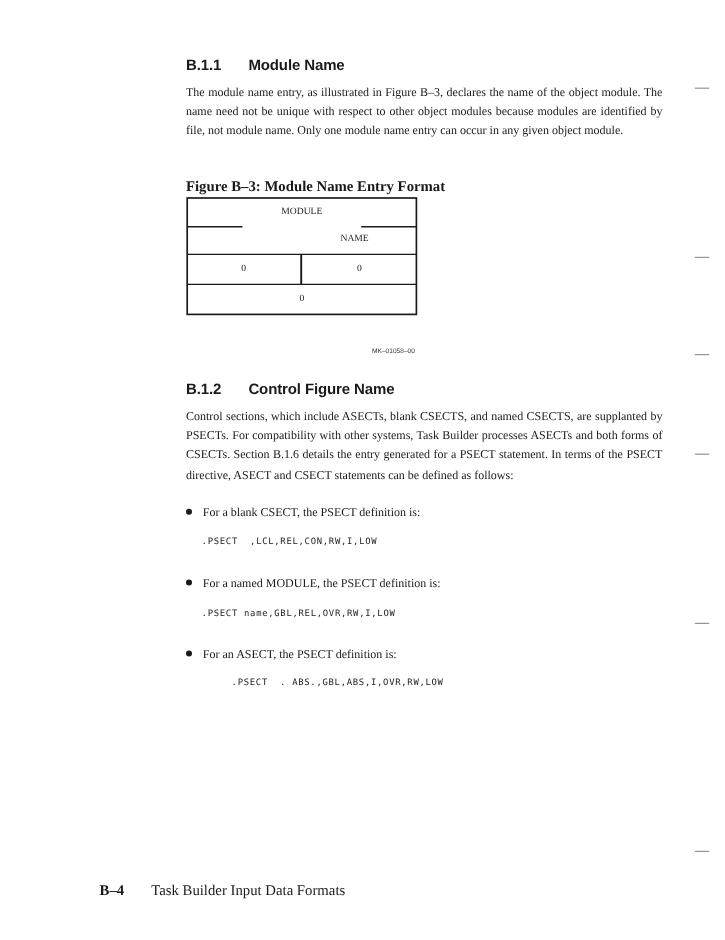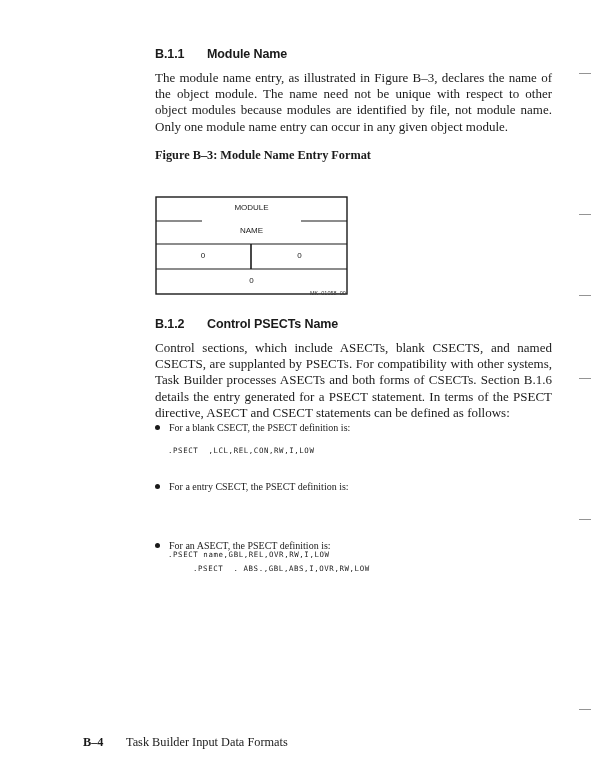--- a/index.html
+++ b/index.html
@@ -24,41 +24,41 @@
       font-size: 12.5px;
       letter-spacing: -0.1px;
       white-space: nowrap;
     }
     .heading .num { display: inline-block; width: 52px; }
 
     .para {
       position: absolute;
       left: 155px;
       width: 397px;
-      font-size: 13px;
+      font-size: 10px;
       line-height: 16.2px;
       text-align: justify;
     }
 
     .fig-caption {
       position: absolute;
       left: 155px;
       top: 148px;
       font-size: 12.3px;
       font-weight: bold;
       white-space: nowrap;
     }
 
     .diagram {
       position: absolute;
       left: 155px;
-      top: 196px;
+      top: 164px;
       width: 192px;
       height: 98px;
-      font-family: Liberation Sans, sans-serif;
+      font-family: Liberation Serif, serif;
       font-size: 8px;
       color: #1a1a1a;
     }
     .diagram .cell-text {
       position: absolute;
       text-align: center;
       white-space: nowrap;
     }
     .diagram svg { position: absolute; left: 0; top: 0; }
 
@@ -139,43 +139,43 @@
       <line x1="1" y1="25" x2="47" y2="25" stroke="#1a1a1a" stroke-width="1.2"></line>
       <line x1="146" y1="25" x2="192" y2="25" stroke="#1a1a1a" stroke-width="1.2"></line>
 
       <line x1="1" y1="48" x2="192" y2="48" stroke="#1a1a1a" stroke-width="1.2"></line>
 
       <line x1="96" y1="48" x2="96" y2="73" stroke="#1a1a1a" stroke-width="1.6"></line>
 
       <line x1="1" y1="73" x2="192" y2="73" stroke="#1a1a1a" stroke-width="1.2"></line>
     </svg>
     <div class="cell-text" style="left:0; width:193px; top:7px;">MODULE</div>
-    <div class="cell-text" style="left:0; width:193px; top:30px;">NAME</div>
+    <div class="cell-text" style="left:0; width:193px; top:30px;padding-left:44px;">NAME</div>
     <div class="cell-text" style="left:0; width:96px; top:55px;">0</div>
     <div class="cell-text" style="left:96px; width:97px; top:55px;">0</div>
     <div class="cell-text" style="left:0; width:193px; top:80px;">0</div>
   </div>
 
   <div class="fig-id">MK–01058–00</div>
 
   <div class="heading" style="left:155px; top:317px;">
-    <span class="num">B.1.2</span><span>Control PSECTs Name</span>
+    <span class="num">B.1.2</span><span>Control Figure Name</span>
   </div>
 
   <div class="para" style="top:340px;">Control sections, which include ASECTs, blank CSECTS, and named CSECTS, are supplanted by PSECTs. For compatibility with other systems, Task Builder processes ASECTs and both forms of CSECTs. Section B.1.6 details the entry generated for a PSECT statement. In terms of the PSECT directive, ASECT and CSECT statements can be defined as follows:</div>
 
   <div class="bullet" style="top:422px;">
     <span class="dot"></span><span>For a blank CSECT, the PSECT definition is:</span>
   </div>
   <div class="code" style="top:446px;">.PSECT  ,LCL,REL,CON,RW,I,LOW</div>
 
   <div class="bullet" style="top:481px;">
-    <span class="dot"></span><span>For a entry CSECT, the PSECT definition is:</span>
+    <span class="dot"></span><span>For a named MODULE, the PSECT definition is:</span>
   </div>
-  <div class="code" style="top:506px;margin-top:44px;">.PSECT name,GBL,REL,OVR,RW,I,LOW</div>
+  <div class="code" style="top:506px;">.PSECT name,GBL,REL,OVR,RW,I,LOW</div>
 
   <div class="bullet" style="top:540px;">
     <span class="dot"></span><span>For an ASECT, the PSECT definition is:</span>
   </div>
   <div class="code" style="top:564px;margin-left:25px;">.PSECT  . ABS.,GBL,ABS,I,OVR,RW,LOW</div>
 
   <div class="margin-mark" style="top:73px;"></div>
   <div class="margin-mark" style="top:214px;"></div>
   <div class="margin-mark" style="top:295px;"></div>
   <div class="margin-mark" style="top:378px;"></div>

